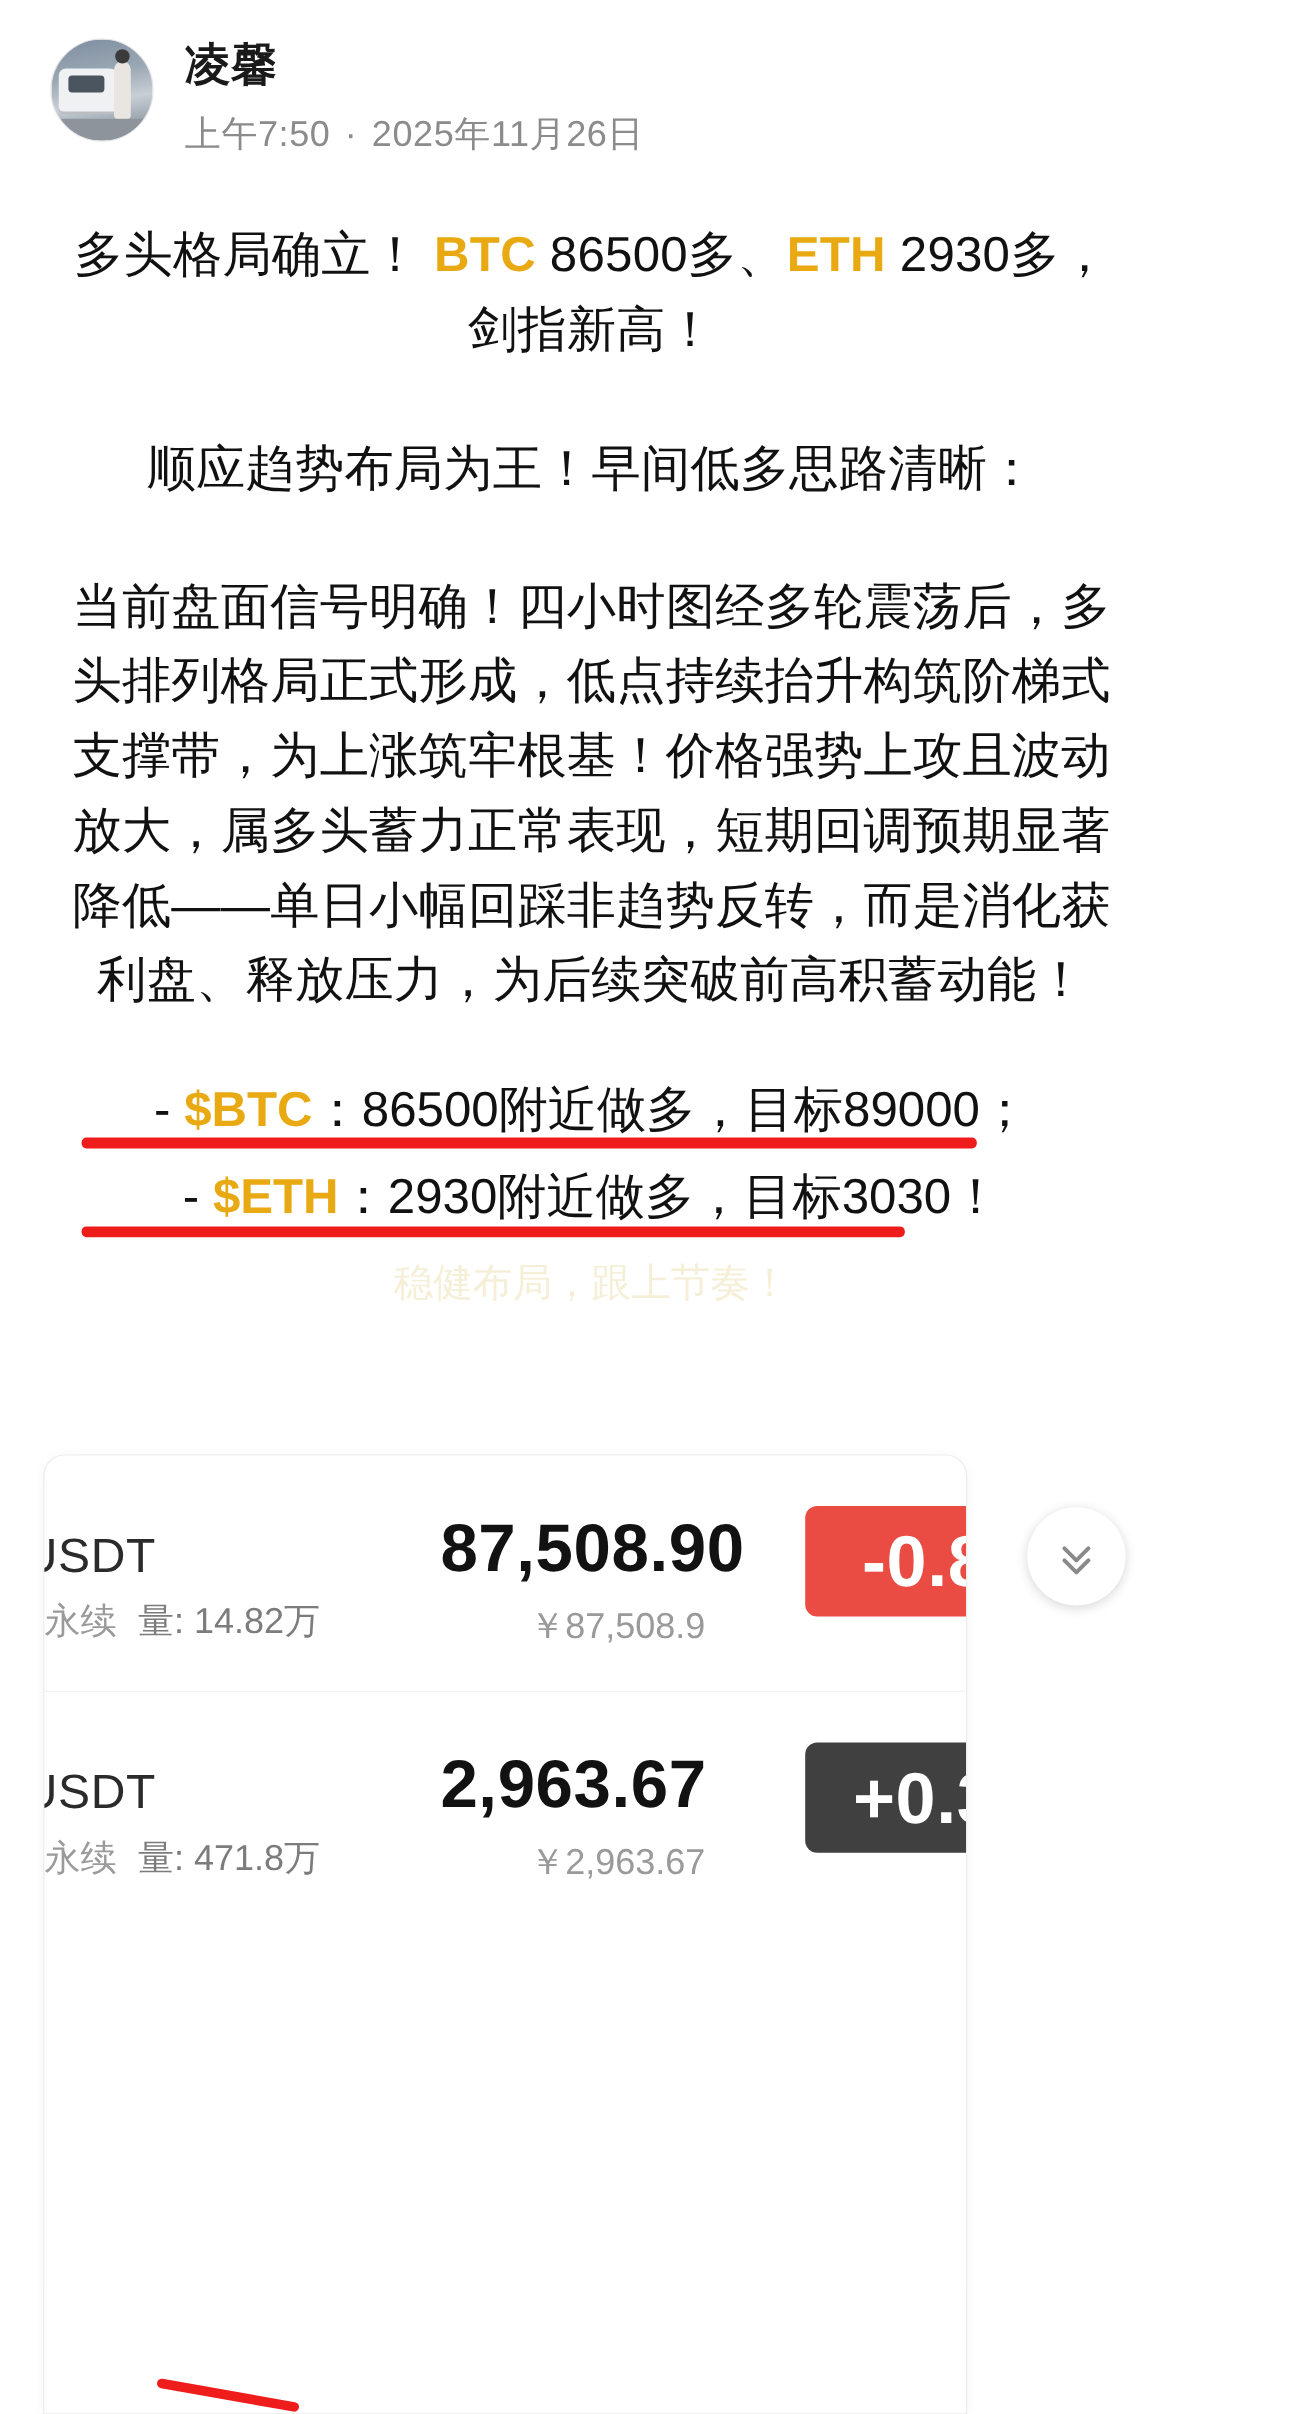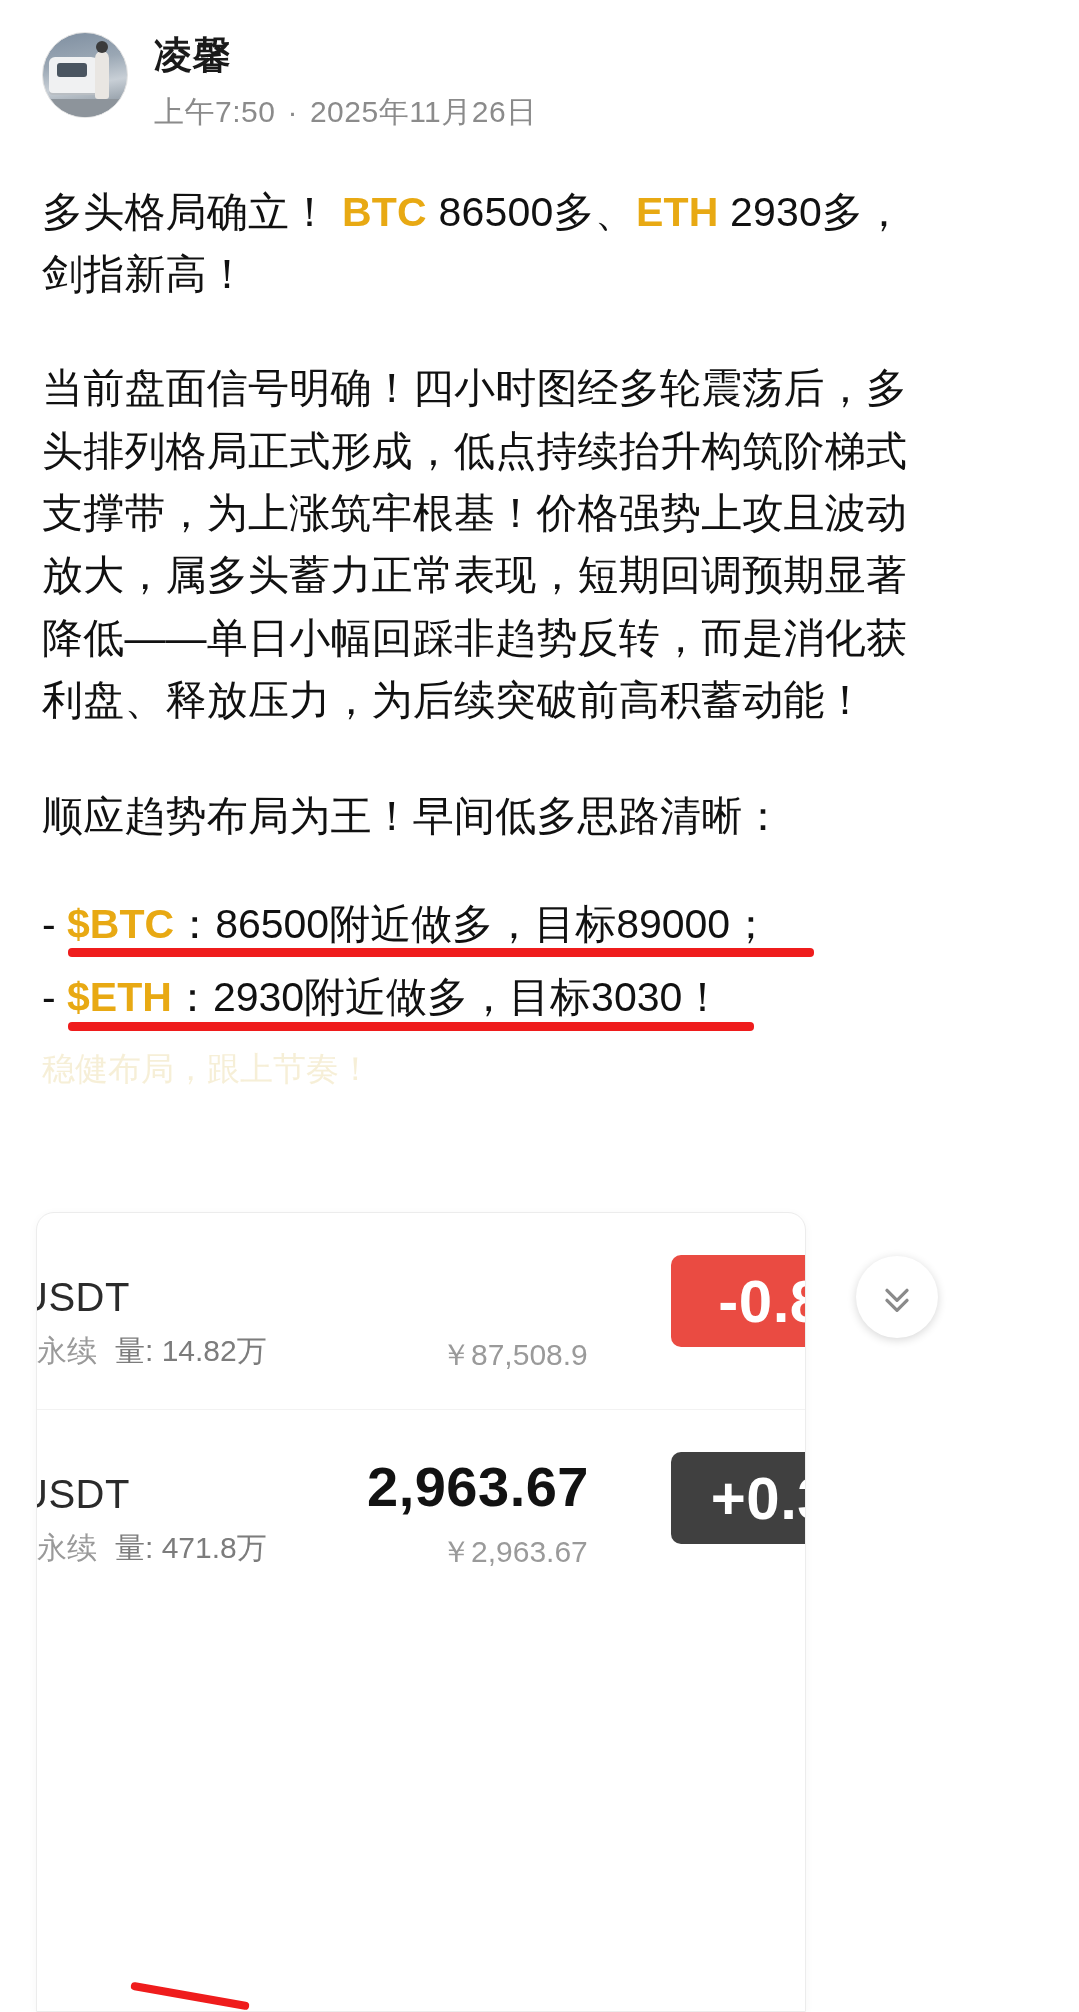--- a/index.html
+++ b/index.html
@@ -88,20 +88,21 @@
     margin-top: 14px;
     font-size: 30px;
     color: #8b8b8b;
     letter-spacing: 0.5px;
   }
   .meta .dot { margin: 0 12px; }
 
   
   .body {
     padding: 0 36px 0 42px;
+    text-align: center;
   }
   .para {
     font-size: 41px;
     line-height: 1.52;
     color: #111111;
     letter-spacing: 0.2px;
     margin: 0;
   }
   .p-lead { margin-top: 48px; }
   .p-main { margin-top: 52px; }
@@ -269,39 +270,40 @@
       <div class="meta">
         <span>上午7:50</span><span class="dot">·</span><span>2025年11月26日</span>
       </div>
     </div>
   </div>
 
   <div class="body">
 
     <p class="para p-lead"><span>多头格局确立！ </span><span class="hl">BTC</span><span> 86500多、</span><span class="hl">ETH</span><span> 2930多，剑指新高！</span></p>
 
+    <p class="para p-third">顺应趋势布局为王！早间低多思路清晰：</p>
+
     <p class="para p-main">当前盘面信号明确！四小时图经多轮震荡后，多头排列格局正式形成，低点持续抬升构筑阶梯式支撑带，为上涨筑牢根基！价格强势上攻且波动放大，属多头蓄力正常表现，短期回调预期显著降低——单日小幅回踩非趋势反转，而是消化获利盘、释放压力，为后续突破前高积蓄动能！</p>
-
-    <p class="para p-third">顺应趋势布局为王！早间低多思路清晰：</p>
 
     <div class="bullets">
       <div class="bullet"><span>-</span> <span class="ticker">$BTC</span><span>：86500附近做多，目标89000；</span></div>
       <div class="bullet"><span>-</span> <span class="ticker">$ETH</span><span>：2930附近做多，目标3030！</span></div>
       <div class="underline-red ul-1"></div>
       <div class="underline-red ul-2"></div>
     </div>
 
     <div class="faded">稳健布局，跟上节奏！</div>
   </div>
 
   <div class="card">
 
     <div class="row">
       <div class="sym">USDT</div>
       <div class="sub"><span>DT永续</span><span class="vol">量: 14.82万</span></div>
+      <div class="price">87,508.90</div>
       <div class="price-sub">￥87,508.9</div>
       <div class="pill pill-down">-0.8</div>
     </div>
 
     <div class="row">
       <div class="sym">USDT</div>
       <div class="sub"><span>DT永续</span><span class="vol">量: 471.8万</span></div>
       <div class="price">2,963.67</div>
       <div class="price-sub">￥2,963.67</div>
       <div class="pill pill-up">+0.3</div>

